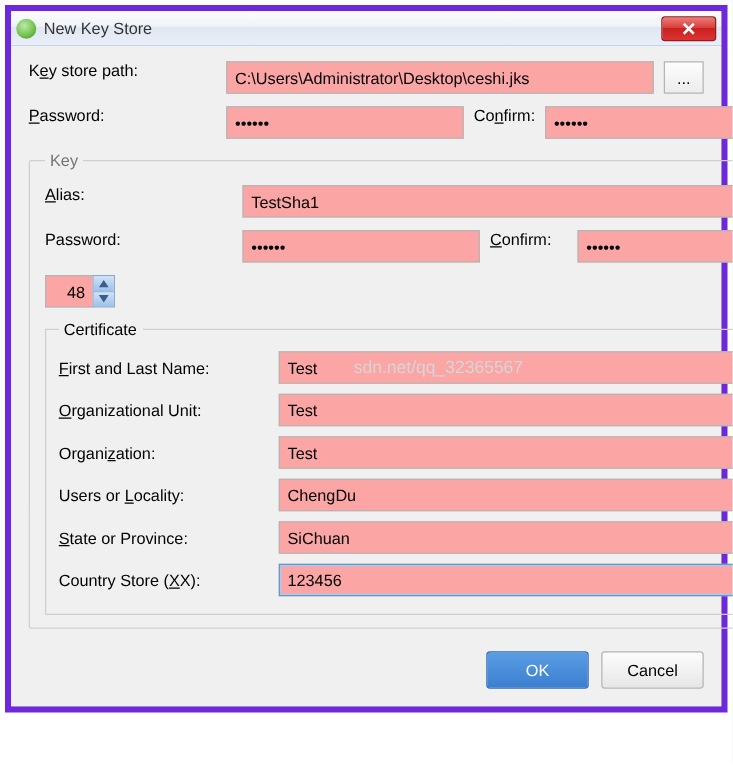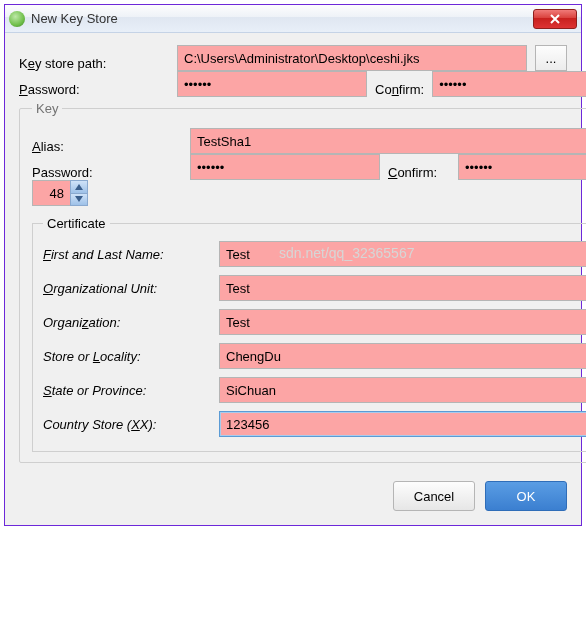--- a/index.html
+++ b/index.html
@@ -5,21 +5,21 @@
   * { box-sizing: border-box; }
   body {
     margin: 0;
     font-family: Tahoma, "Segoe UI", Arial, sans-serif;
     font-size: 13px;
     background: #fff;
     padding: 4px;
   }
   .window {
     width: 578px;
-    border: 1px solid #6d28d9;
+    border: 5px solid #6d28d9;
     background: #fff;
     position: relative;
   }
   .titlebar {
     height: 28px;
     background: linear-gradient(to bottom, #fdfdfe 0%, #eef2f7 45%, #e0e7f1 46%, #e8eff8 100%);
     border-bottom: 1px solid #c5d3e6;
     display: flex;
     align-items: center;
     padding: 0 4px;
@@ -44,21 +44,22 @@
     display: flex; align-items: center; justify-content: center;
     cursor: pointer;
   }
   .closebtn svg { width: 10px; height: 10px; }
   .content {
     background: #f0f0f0;
     padding: 12px 14px 14px 14px;
   }
   .row {
     display: flex;
-    align-items: flex-end;
+    align-items: flex-start;
+    margin-bottom: 10px;
     gap: 8px;
   }
   .lbl {
     width: 150px;
     color: #000;
     flex-shrink: 0;
   }
   .u { text-decoration: underline; }
   input[type=text], input[type=password] {
     height: 26px;
@@ -120,21 +121,20 @@
   }
   fieldset.cert-group > legend { padding: 0 4px; }
   .cert-row {
     display:flex;align-items:center;
     margin-bottom: 8px;
     gap: 6px;
   }
   .cert-lbl {
     width: 170px;
     flex-shrink:0;
-    font-style:italic;
   }
   .cert-row input { flex:1; }
   .watermark {
     position:absolute;
     color:#d6d6d6;
     font-size:14px;
     pointer-events:none;
     font-family: Arial, sans-serif;
   }
   .button-bar {
@@ -239,35 +239,35 @@
           <div class="cert-lbl"><span></span><span class="u">O</span><span>rganizational Unit:</span></div>
           <input type="text" value="Test" style="">
         </div>
 
         <div class="cert-row">
           <div class="cert-lbl"><span>Organi</span><span class="u">z</span><span>ation:</span></div>
           <input type="text" value="Test" style="">
         </div>
 
         <div class="cert-row">
-          <div class="cert-lbl"><span>Store or </span><span class="u">L</span><span>ocality:</span></div>
+          <div class="cert-lbl"><span>Users or </span><span class="u">L</span><span>ocality:</span></div>
           <input type="text" value="ChengDu" style="">
         </div>
 
         <div class="cert-row">
           <div class="cert-lbl"><span></span><span class="u">S</span><span>tate or Province:</span></div>
           <input type="text" value="SiChuan" style="">
         </div>
 
         <div class="cert-row">
           <div class="cert-lbl"><span>Country Store (</span><span class="u">X</span><span>X):</span></div>
           <input type="text" class="focus" value="123456" style="">
         </div>
       </fieldset>
     </fieldset>
 
     <div class="button-bar">
+      <div class="btn btn-primary">OK</div>
       <div class="btn btn-default">Cancel</div>
-      <div class="btn btn-primary">OK</div>
     </div>
 
   </div>
 </div>
 
 </body></html>

